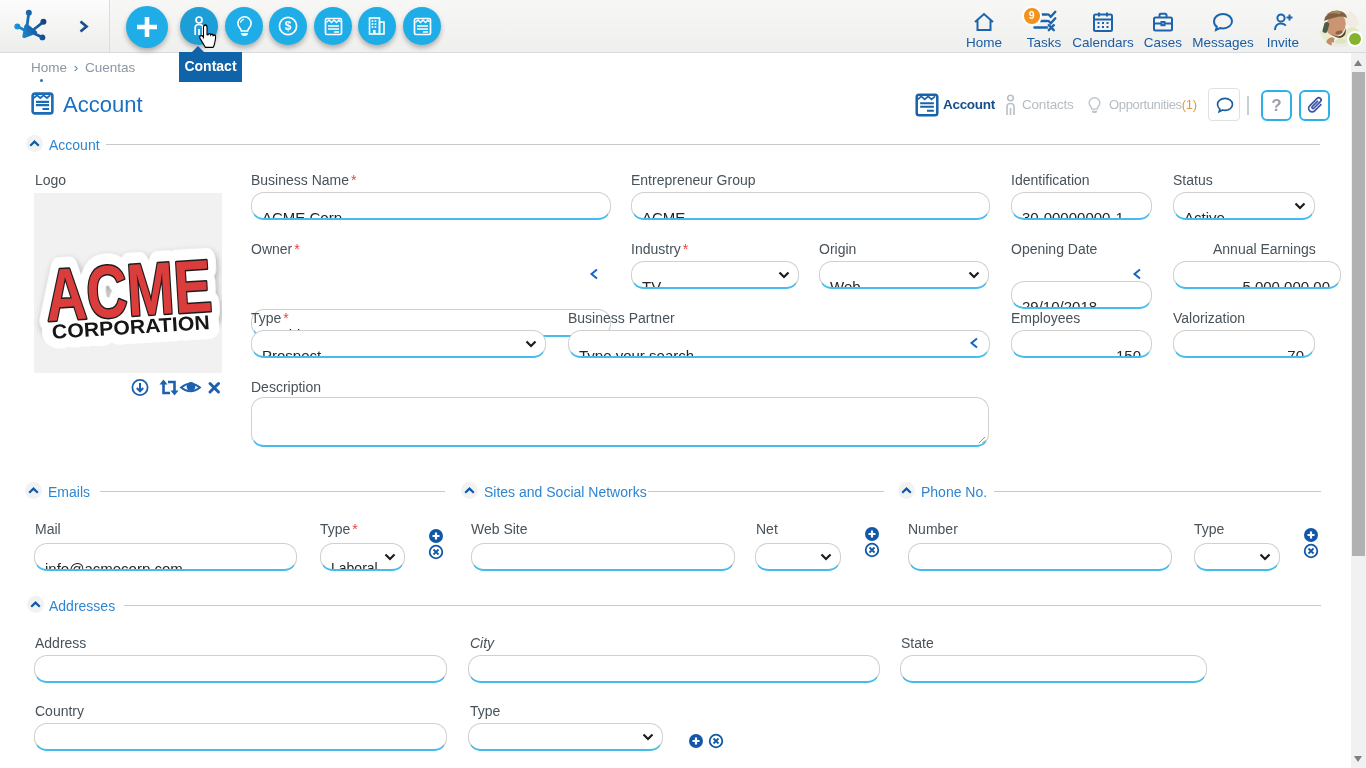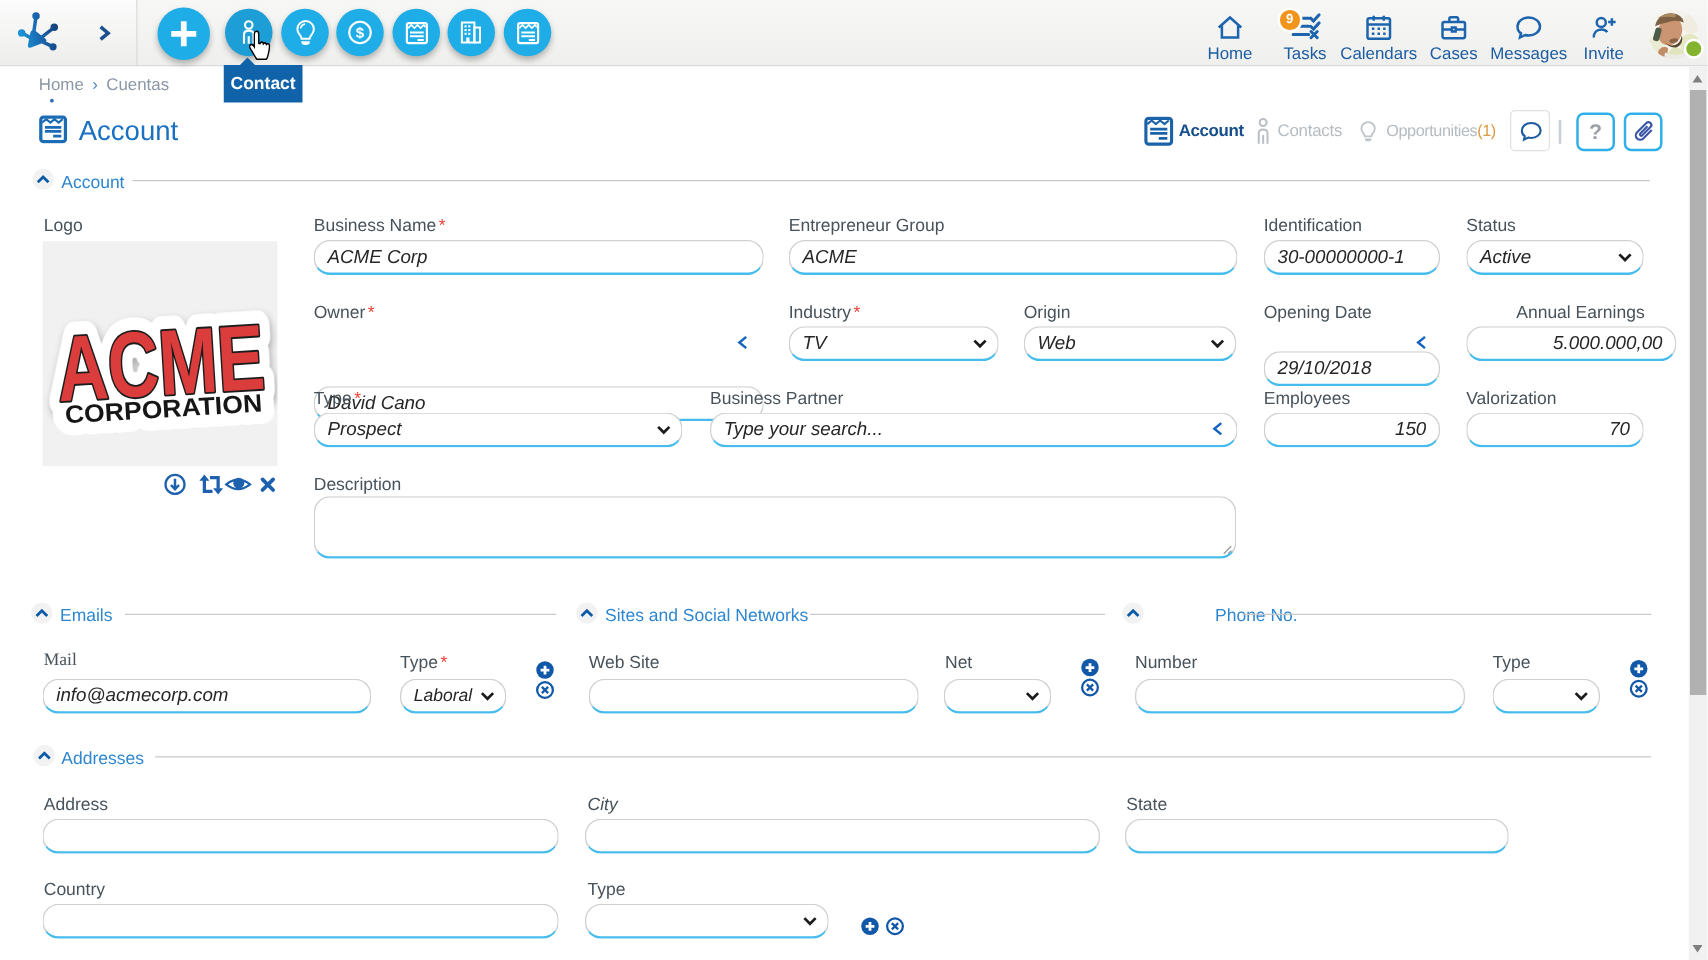--- a/index.html
+++ b/index.html
@@ -42,21 +42,21 @@
 .sec .circ { position:absolute; width:17px; height:17px; border-radius:50%; background:#f2f2f2;
   display:flex; align-items:center; justify-content:center; }
 .sec .st { position:absolute; top:2px; font-size:14px; color:#2e86d1; white-space:nowrap; }
 .sec .ln { position:absolute; top:9px; height:1px; background:#c9c9c9; }
 
 
 .flabel { position:absolute; font-size:14px; color:#47525a; white-space:nowrap; }
 .flabel .req { color:#ef4036; margin-left:2px; }
 .finput { position:absolute; height:28px; background:#fff; border:1px solid #d0d0d0;
   border-bottom:2px solid #45bcec; border-radius:13px; font-size:15px; color:#262626;
-  line-height:25px; padding:0 10px; white-space:nowrap; overflow:hidden;font-style:italic; }
+  line-height:25px; padding:12px 10px; white-space:nowrap; overflow:hidden; }
 .fright { text-align:right; }
 .chevL { position:absolute; width:12px; height:12px; }
 .chevD { position:absolute; width:12px; height:8px; }
 .pm { position:absolute; z-index:3; }
 
 #logobox { position:absolute; left:34px; top:193px; width:188px; height:180px; background:#f1f1f1; }
 
 
 #sbar { position:absolute; left:1351px; top:53px; width:15px; height:715px; background:#f1f1f1; }
 #sthumb { position:absolute; left:1352px; top:72px; width:13px; height:484px; background:#b1b1b1; }
@@ -381,21 +381,21 @@
 
 <div class="sec" style="left:0;top:482px;">
   <div class="circ" style="left:25px;top:0;">
       <svg width="11" height="7" viewBox="0 0 11 7">
         <path d="M1.2 5.8 L5.5 1.6 L9.8 5.8" fill="none" stroke="#0d5ba8" stroke-width="2.2"></path>
       </svg>
     </div>
   <div class="st" style="left:48px;">Emails</div>
   <div class="ln" style="left:100px;width:345px;"></div>
 </div>
-<div class="flabel" style="left:35px;top:521px;font-family:Liberation Serif, serif;">Mail</div>
+<div class="flabel" style="left:35px;top:521px;">Mail</div>
 <div class="finput" style="left:34px;top:543px;width:263px;">info@acmecorp.com</div>
 <div class="flabel" style="left:320px;top:521px;">Type<span class="req">*</span></div>
 <div class="finput" style="left:320px;top:543px;width:85px;font-size:14px;">Laboral</div>
 <svg class="chevD" style="left:384px;top:553px;" viewBox="0 0 12 8">
     <path d="M1.5 1.5 L6 6 L10.5 1.5" fill="none" stroke="#1c1c1c" stroke-width="2.2"></path>
   </svg>
 <svg class="pm" style="left:428px;top:528px;" width="16" height="32" viewBox="0 0 16 32">
   <circle cx="8" cy="8" r="7" fill="#1258a8"></circle>
     <path d="M8 4.5 V11.5 M4.5 8 H11.5" stroke="#fff" stroke-width="2.2"></path>
   <circle cx="8" cy="24" r="6.3" fill="#fff" stroke="#1258a8" stroke-width="1.8"></circle>
@@ -424,21 +424,21 @@
   <circle cx="8" cy="24" r="6.3" fill="#fff" stroke="#1258a8" stroke-width="1.8"></circle>
   <path d="M5.5 21.5 L10.5 26.5 M10.5 21.5 L5.5 26.5" stroke="#1258a8" stroke-width="1.8"></path>
 </svg>
 
 <div class="sec" style="left:0;top:482px;">
   <div class="circ" style="left:898px;top:0;">
       <svg width="11" height="7" viewBox="0 0 11 7">
         <path d="M1.2 5.8 L5.5 1.6 L9.8 5.8" fill="none" stroke="#0d5ba8" stroke-width="2.2"></path>
       </svg>
     </div>
-  <div class="st" style="left:972px;text-align:center;">Phone No.</div>
+  <div class="st" style="left:921px;text-align:center;">Phone No.</div>
   <div class="ln" style="left:994px;width:327px;"></div>
 </div>
 <div class="flabel" style="left:908px;top:521px;text-align:center;">Number</div>
 <div class="finput" style="left:908px;top:543px;width:264px;"></div>
 <div class="flabel" style="left:1194px;top:521px;">Type</div>
 <div class="finput" style="left:1194px;top:543px;width:86px;"></div>
 <svg class="chevD" style="left:1259px;top:553px;" viewBox="0 0 12 8">
     <path d="M1.5 1.5 L6 6 L10.5 1.5" fill="none" stroke="#1c1c1c" stroke-width="2.2"></path>
   </svg>
 <svg class="pm" style="left:1303px;top:527px;" width="16" height="32" viewBox="0 0 16 32">

